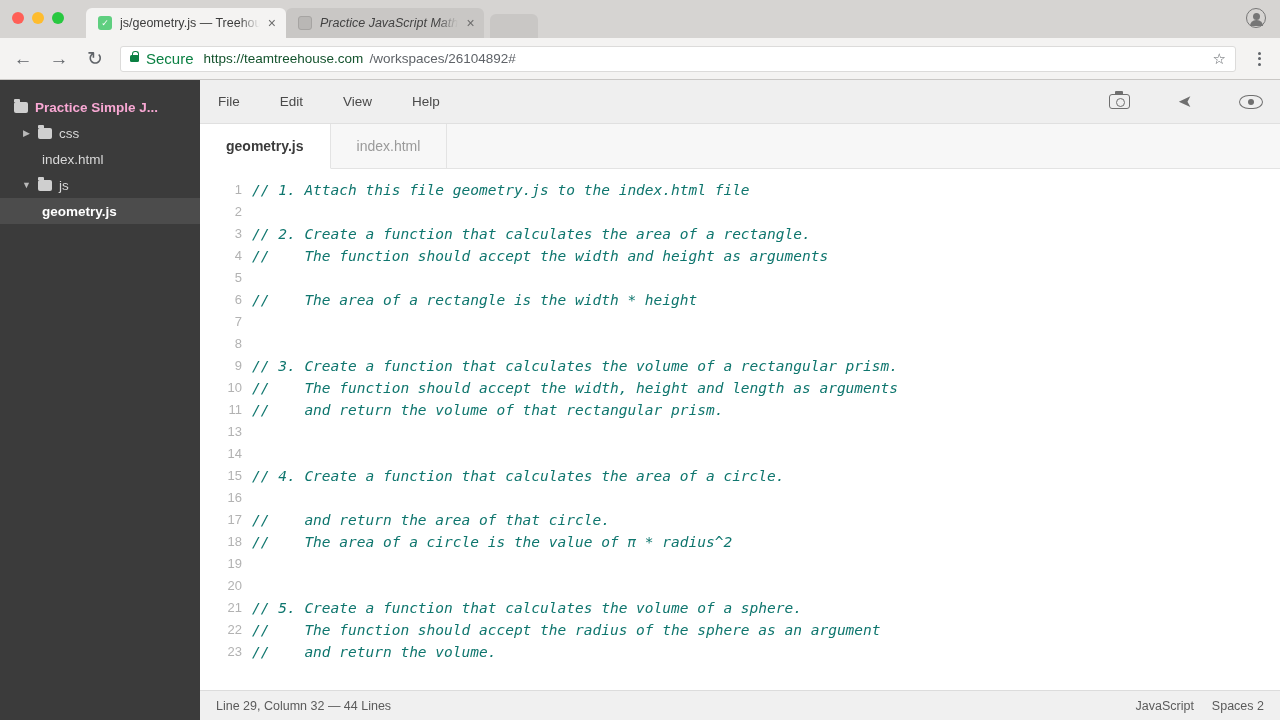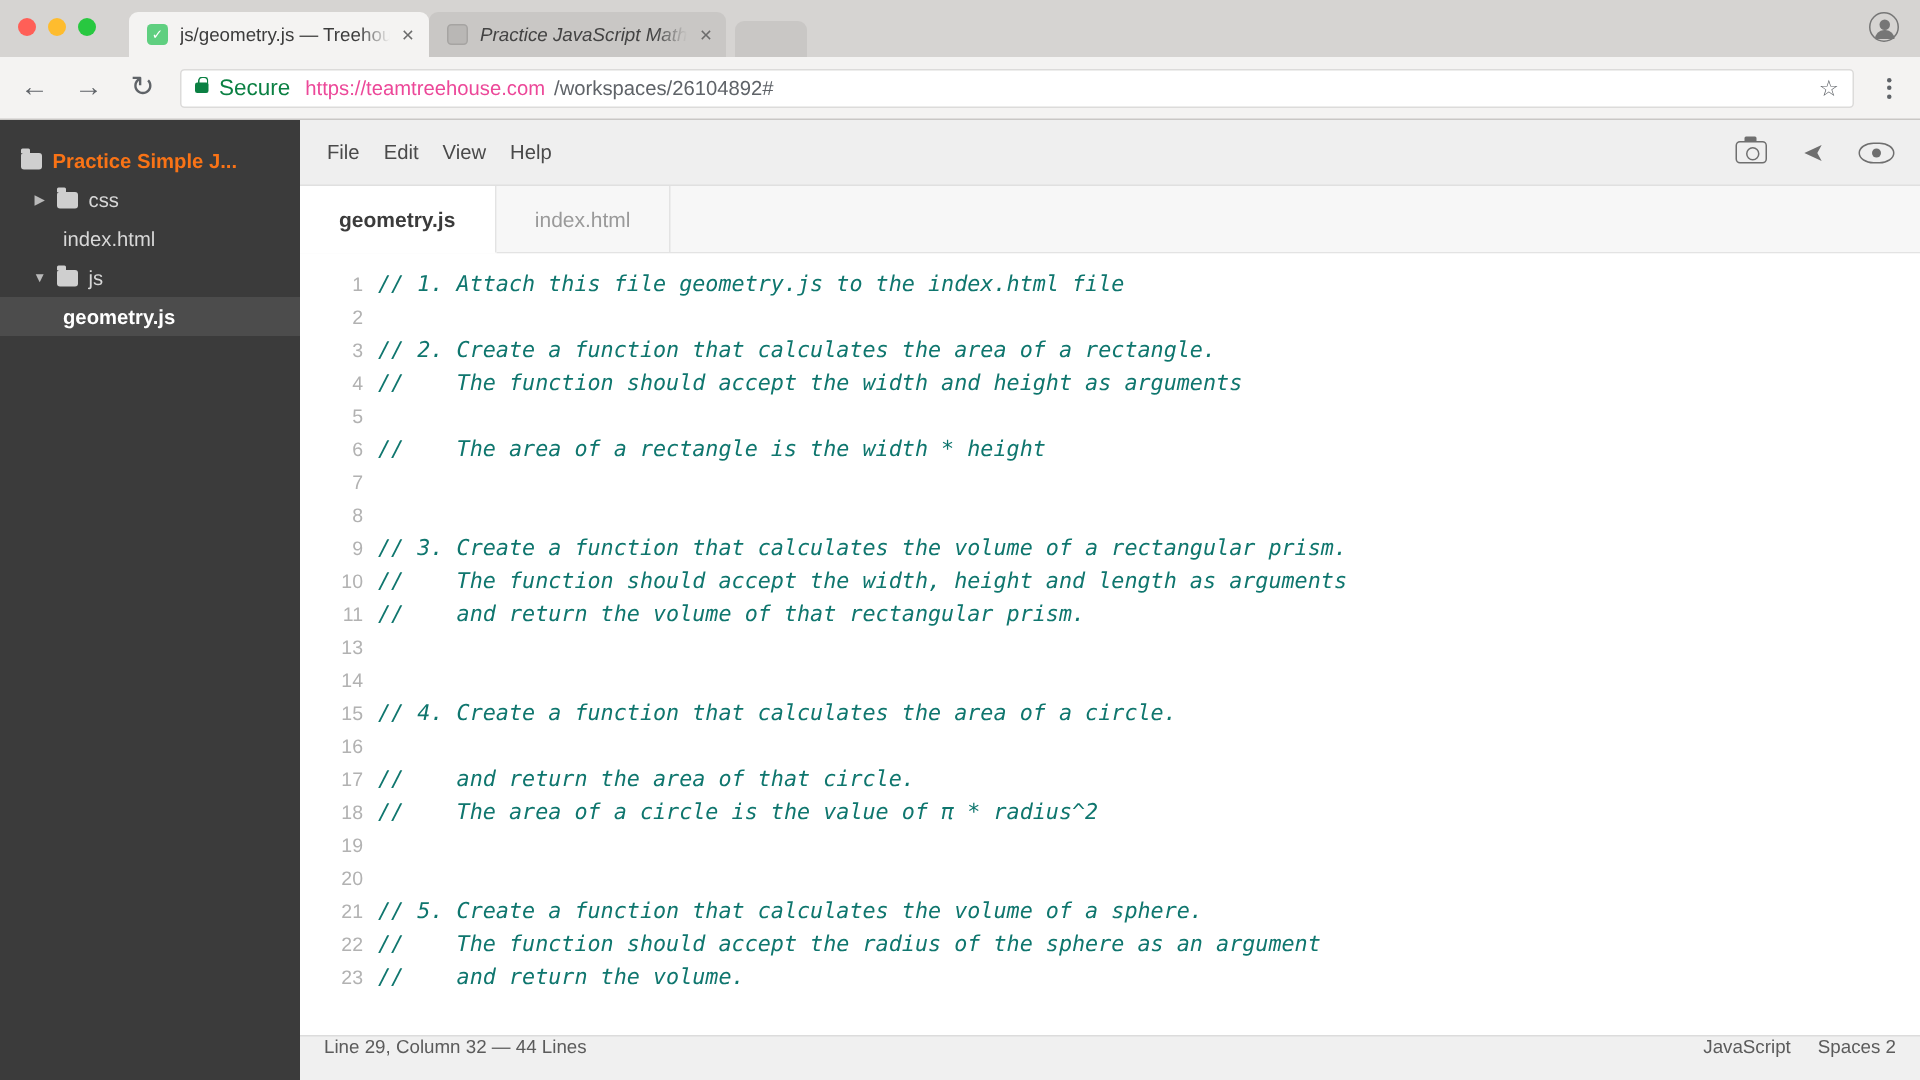--- a/index.html
+++ b/index.html
@@ -119,21 +119,21 @@
   }
   .lock::before {
     content: ""; position: absolute;
     left: 2px; top: -4px;
     width: 5px; height: 5px;
     border: 1.5px solid #0b8043;
     border-bottom: none;
     border-radius: 3px 3px 0 0;
   }
   .secure-text { color: #0b8043; font-size: 15px; margin-right: 4px; }
-  .url-host { color: #ec4899; }
+  .url-host { color: #14532d; }
   .url-path { color: #5f6368; }
   .star {
     margin-left: auto;
     color: #5f6368; font-size: 15px;
   }
   .menu-dots {
     width: 18px; display: flex; flex-direction: column;
     align-items: center; gap: 2.5px;
   }
   .menu-dots span { width: 3px; height: 3px; border-radius: 50%; background: #5f6368; }
@@ -151,21 +151,21 @@
     flex: 0 0 200px;
   }
   .side-row {
     display: flex; align-items: center;
     gap: 7px;
     height: 26px;
     padding: 0 8px 0 14px;
     white-space: nowrap;
     overflow: hidden;
   }
-  .side-row.root { font-weight: bold; color: #f97316; }
+  .side-row.root { font-weight: bold; color: #f9a8d4; }
   .side-row.indent1 { padding-left: 22px; }
   .side-row.indent2 { padding-left: 42px; }
   .side-row.selected { background: #4c4c4c; font-weight: bold; color: #fff; }
   .caret {
     width: 9px; font-size: 9px; color: #b9b9b9;
     display: inline-block; text-align: center;
   }
   .folder {
     width: 14px; height: 11px;
     background: #cfcfcf;
@@ -185,21 +185,21 @@
     display: flex; flex-direction: column;
     background: #fff;
     min-width: 0;
   }
   .menubar {
     height: 44px;
     background: #efefef;
     border-bottom: 1px solid #e0e0e0;
     display: flex; align-items: center;
     padding: 0 16px 0 18px;
-    gap: 16px;
+    gap: 40px;
     font-size: 13.5px;
     color: #4a4a4a;
   }
   .menubar .spacer { flex: 1 1 auto; }
   .tool-icon { width: 26px; height: 22px; color: #6f6f6f; display: flex; align-items: center; justify-content: center; }
   .icon-camera {
     width: 21px; height: 15px; border: 1.8px solid #6f6f6f; border-radius: 3px;
     position: relative;
   }
   .icon-camera::before {
@@ -264,21 +264,21 @@
   .code-text {
     color: #0f766e;
     font-style: italic;
     white-space: pre;
   }
 
   .statusbar {
     height: 30px;
     background: #f0f0f0;
     border-top: 1px solid #dcdcdc;
-    display: flex; align-items: flex-start;
+    display: flex; align-items: center;
     padding: 0 16px 0 16px;
     font-size: 12.5px;
     color: #5b5b5b;
   }
   .statusbar .spacer { flex: 1 1 auto; }
   .status-right { display: flex; gap: 18px; }
 </style>
 </head>
 <body>
 

